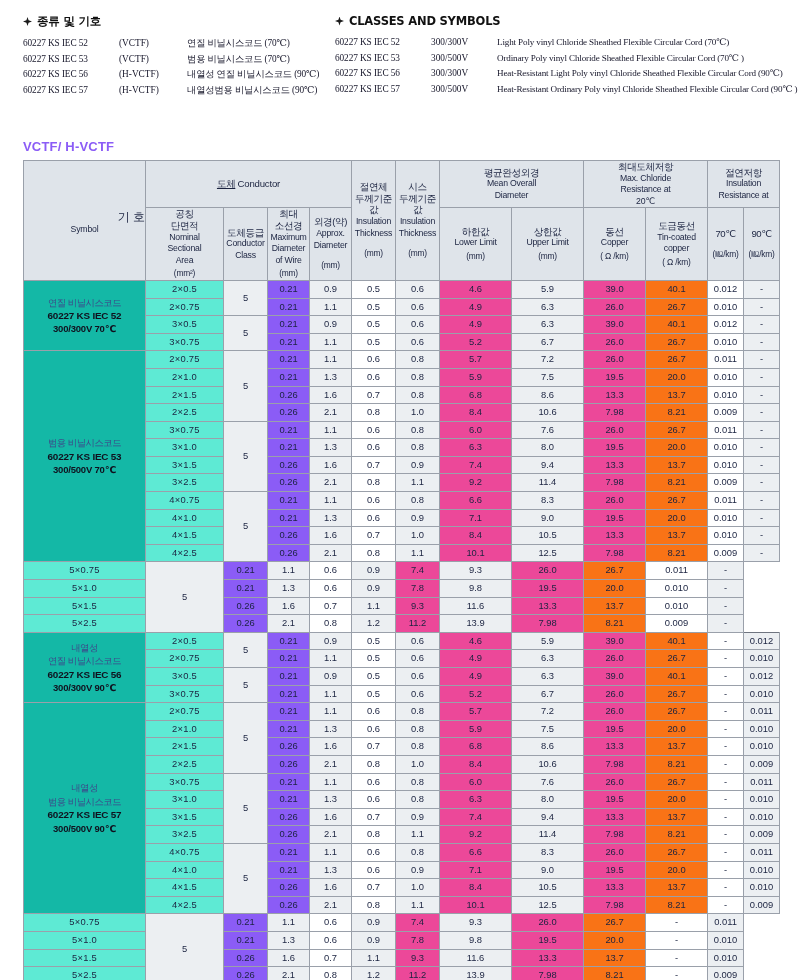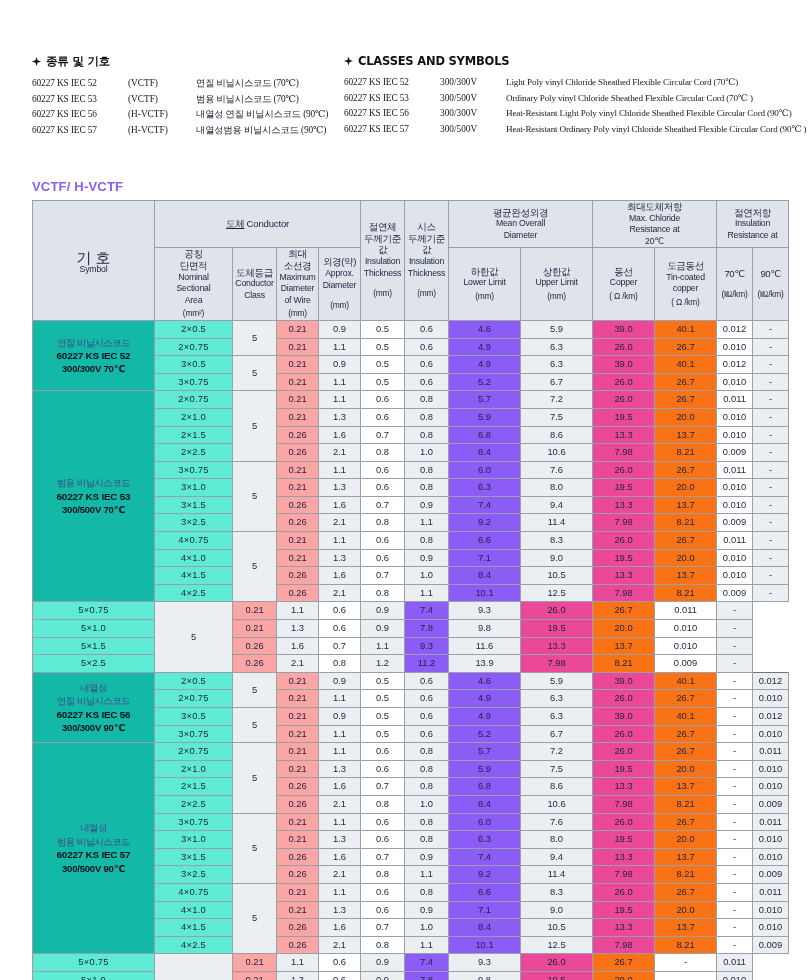--- a/index.html
+++ b/index.html
@@ -1,21 +1,21 @@
 <!DOCTYPE html>
 <html><head>
 <meta charset="utf-8">
 <style>
   html,body{margin:0;padding:0;}
   body{
     width:811px;height:980px;background:#ffffff;
     font-family:"Liberation Sans","DejaVu Sans",sans-serif;
     color:#1a1a2e;-webkit-font-smoothing:antialiased;
   }
-  .page{position:relative;width:811px;height:776px;box-sizing:border-box;padding:14px 28px 0 32px;margin-top:40px;}
+  .page{position:relative;width:811px;height:776px;box-sizing:border-box;padding:14px 28px 0 23px;}
 
   
   .legend{display:flex;gap:0;width:100%;}
   .legend-col{flex:0 0 auto;}
   .legend-col.left{width:312px;}
   .legend-col.right{width:471px;}
   .legend-head{display:flex;align-items:center;gap:5px;margin-bottom:7px;}
   .legend-head .ttl{font-size:11.5px;font-weight:bold;letter-spacing:-.2px;color:#111;
     font-family:"DejaVu Sans","Liberation Sans",sans-serif;}
   .bullet{display:inline-block;width:9px;height:9px;position:relative;flex:0 0 auto;}
@@ -37,36 +37,36 @@
   table.spec{border-collapse:collapse;width:755px;table-layout:fixed;}
   table.spec th,table.spec td{
     border:1px solid #9aa0aa;padding:0;text-align:center;vertical-align:middle;
     font-size:9.4px;color:#1b2340;
   }
   thead th{background:#dfe4ea;font-weight:normal;line-height:11.6px;padding:2px 1px;}
   .kr{display:block;font-size:9.6px;letter-spacing:-.4px;color:#1b2340;}
   .en{display:block;font-size:8.7px;letter-spacing:-.2px;color:#1b2340;}
   .un{display:block;font-size:8.4px;letter-spacing:-.2px;margin-top:2px;color:#1b2340;}
   .spacer{display:block;height:7px;}
-  .kr.big{font-size:15px;letter-spacing:0px;}
+  .kr.big{font-size:12px;letter-spacing:0px;text-align:right;}
   .kr.u{text-decoration:underline;}
 
   
   tbody td{height:16.6px;line-height:16.6px;font-size:10.3px;}
   td.sym{background:#14b8a6;font-size:9.6px;line-height:13.4px;padding:1px 2px;letter-spacing:-.3px;}
   td.sym .s1{display:block;color:#3c4a8a;font-size:9.4px;letter-spacing:-.5px;}
   td.sym .s2{display:block;font-weight:bold;color:#10101e;font-size:9.9px;letter-spacing:-.2px;}
   td.sym .s3{display:block;font-weight:bold;color:#10101e;font-size:9.5px;letter-spacing:-.2px;}
   td.size{background:#5eead4;text-align:center;letter-spacing:.3px;}
   td.cls{background:#eceff2;}
-  td.d1{background:#fca5a5;}
+  td.d1{background:#8b5cf6;}
   td.d2{background:#eceff2;}
   td.ins{background:#ffffff;}
   td.sh{background:#eceff2;}
-  td.ll{background:#8b5cf6;}
+  td.ll{background:#ec4899;}
   td.ul{background:#eceff2;}
   td.cu{background:#ec4899;}
   td.tin{background:#f97316;}
   td.r70{background:#ffffff;}
   td.r90{background:#eceff2;}
   
   tr.grp-top > td{border-top:1.6px solid #6f7580;}
   tbody tr:last-child > td{border-bottom:1.6px solid #6f7580;}
   col.c-sym{width:122px;}
   col.c-size{width:78px;}

